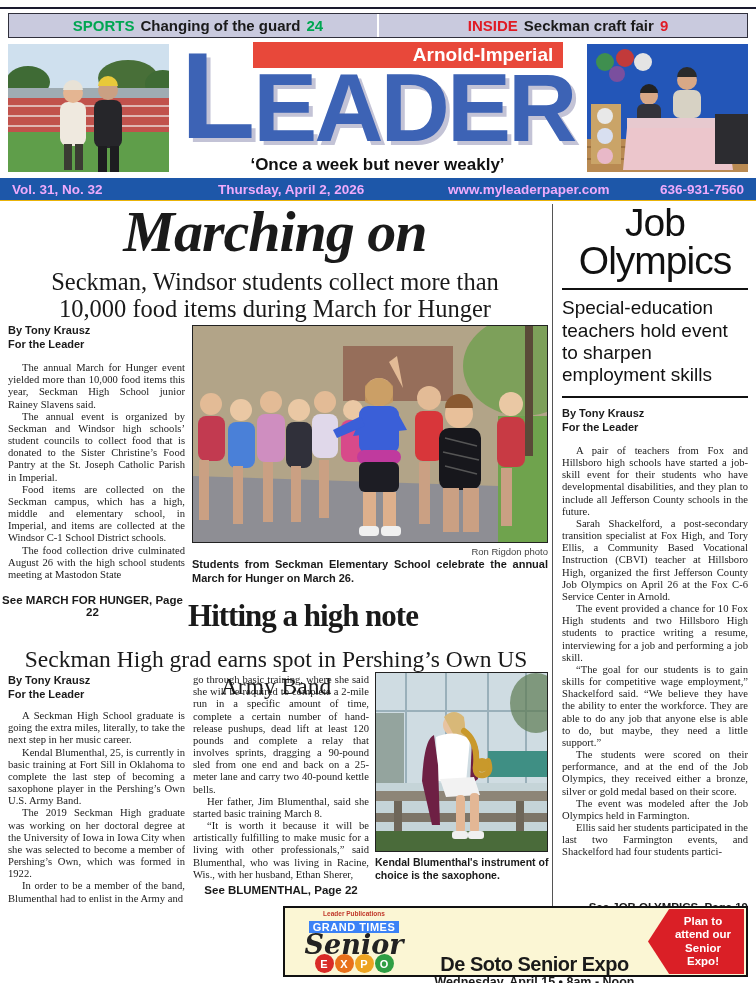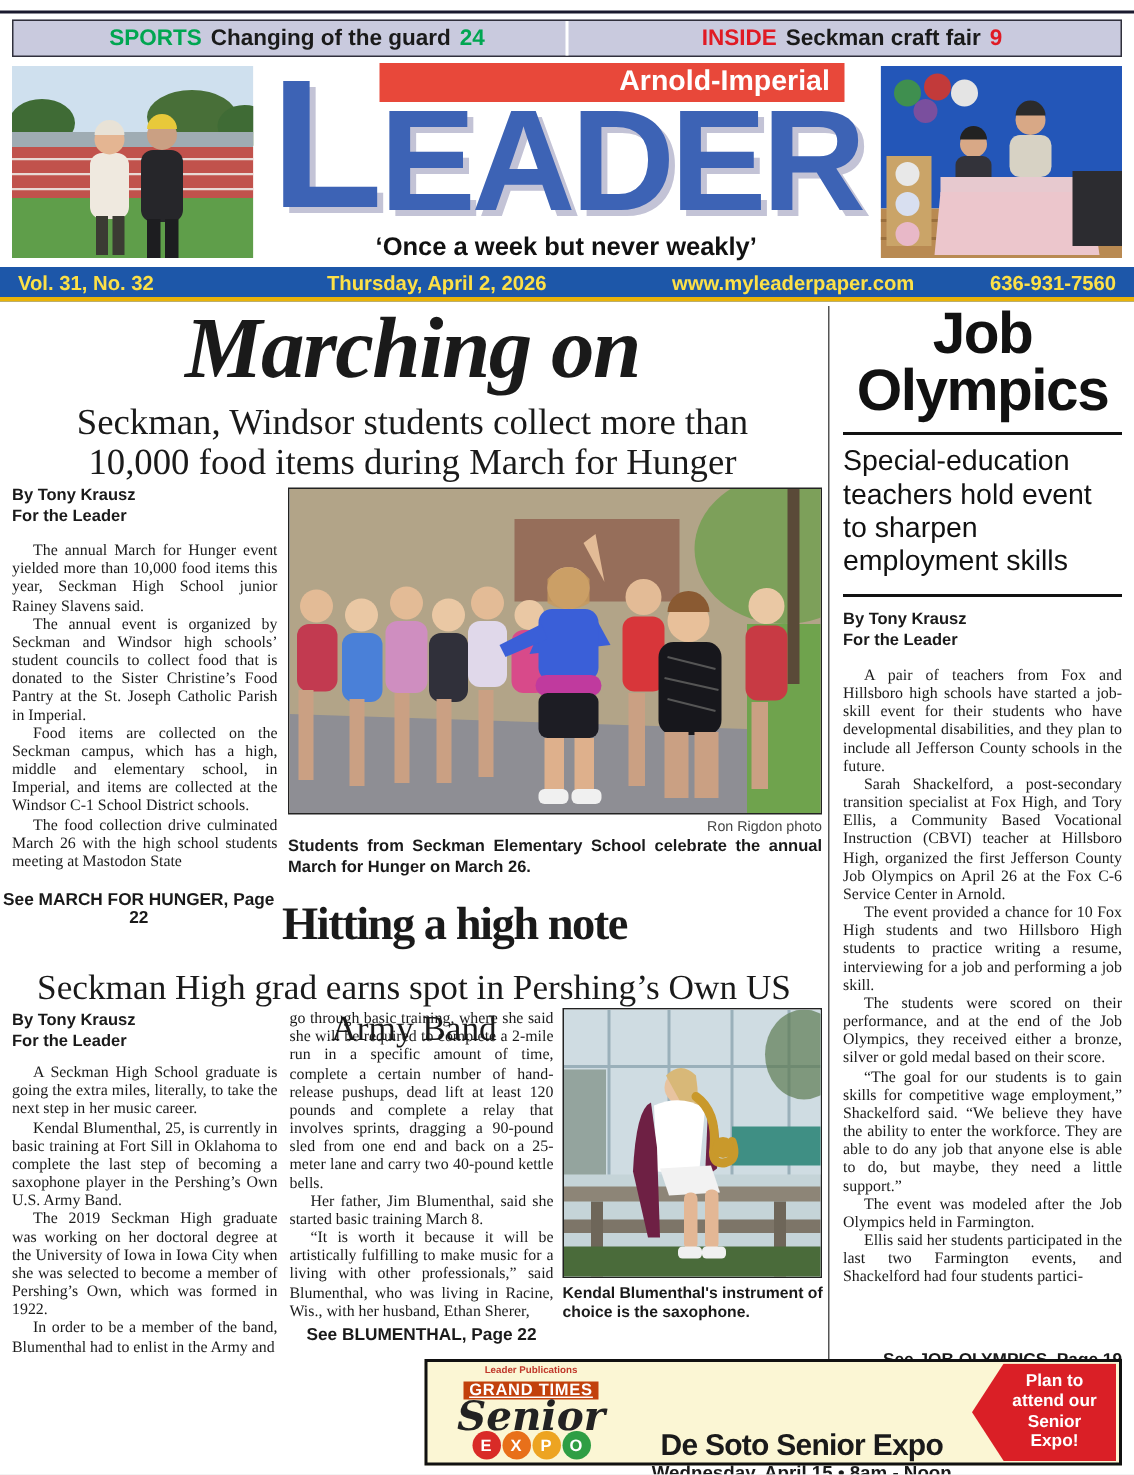--- a/index.html
+++ b/index.html
@@ -47,23 +47,23 @@
     text-shadow:4px 4px 0 #c3c3d6; letter-spacing:-3px; margin-top:-6px;
   }
   .tagline {
     text-align:center; font-family:"Liberation Sans", sans-serif; font-weight:bold;
     font-size:17px; color:#111; margin-top:2px;
   }
 
   
   .datebar {
     position:absolute; left:0; top:178px; width:756px; height:23px;
-    background:#1d57a9; color:#fde047; display:flex; align-items:center;
+    background:#1d57a9; color:#f0abfc; display:flex; align-items:center;
     font-family:"Liberation Sans", sans-serif; font-weight:bold; font-size:13.5px;
-    border-bottom:3px solid #eab308;
+    border-bottom:1px solid #eab308;
   }
   .datebar span { position:absolute; }
   .db-vol { left:12px; } .db-date { left:218px; } .db-site { left:448px; } .db-phone { right:12px; }
 
   
   .byline { font-family:"Liberation Sans", sans-serif; font-weight:bold; font-size:11px; line-height:1.25; }
   .bodycol p {
     font-size:10.6px; line-height:1.15; text-align:justify; text-indent:14px; margin:0;
   }
   .bodycol p.no-indent { text-indent:0; }
@@ -88,21 +88,21 @@
   }
   .lead-caption {
     position:absolute; left:192px; top:558px; width:356px;
     font-family:"Liberation Sans", sans-serif; font-weight:bold; font-size:11px; line-height:1.25; text-align:justify;
   }
 
   
   .vrule { position:absolute; left:552px; top:204px; width:1px; height:702px; background:#555; }
   .job-col { position:absolute; left:562px; top:204px; width:186px; }
   .job-headline {
-    text-align:center; font-family:"Liberation Sans", sans-serif; font-weight:bold;
+    text-align:center; font-family:"Liberation Sans", sans-serif; font-weight:normal;
     font-size:39px; line-height:0.98; letter-spacing:-1px; color:#111;
   }
   .job-rule { width:186px; height:2px; background:#111; margin:8px 0 7px 0; }
   .job-subhead { font-family:"Liberation Sans", sans-serif; font-size:19px; line-height:1.17; color:#111; }
   .job-byline { margin-top:9px; }
   .job-body { margin-top:10px; height:452px; overflow:hidden; }
   .job-jump { text-align:right; margin-top:4px; }
 
   
   .note-headline {
@@ -125,21 +125,21 @@
 
   
   .ad {
     position:absolute; left:283px; top:906px; width:465px; height:71px;
     background:#fbf6d4; border:2px solid #111; display:flex; align-items:stretch;
   }
   .ad-logo { width:138px; position:relative; padding-top:2px; text-align:center; }
   .ad-pub { font-family:"Liberation Sans", sans-serif; font-weight:bold; font-size:6.5px; color:#c0392b; }
   .ad-grand {
     font-family:"Liberation Sans", sans-serif; font-weight:bold; font-size:11px; color:#fff;
-    background:#c2410c; display:inline-block; padding:0 4px; letter-spacing:0.5px;text-decoration:underline;
+    background:#3b82f6; display:inline-block; padding:0 4px; letter-spacing:0.5px;
   }
   .ad-script {
     font-family:"DejaVu Serif", serif; font-style:italic; font-weight:bold;
     font-size:27px; line-height:0.9; color:#222; margin-top:-2px;
   }
   .expo-row { display:flex; justify-content:center; gap:1px; margin-top:-3px; }
   .expo-row span {
     width:19px; height:19px; border-radius:50%; color:#fff; display:flex; align-items:center; justify-content:center;
     font-family:"Liberation Sans", sans-serif; font-weight:bold; font-size:11px;
   }
@@ -265,21 +265,21 @@
 
   <div class="lead-byline byline">
     <div>By Tony Krausz</div>
     <div>For the Leader</div>
   </div>
 
   <div class="lead-col bodycol">
       <p>The annual March for Hunger event yielded more than 10,000 food items this year, Seckman High School junior Rainey Slavens said.</p>
       <p>The annual event is organized by Seckman and Windsor high schools’ student councils to collect food that is donated to the Sister Christine’s Food Pantry at the St. Joseph Catholic Parish in Imperial.</p>
       <p>Food items are collected on the Seckman campus, which has a high, middle and elementary school, in Imperial, and items are collected at the Windsor C-1 School District schools.</p>
-      <p>The food collection drive culminated March 26 with the high school students meeting at Mastodon State</p>
+      <p>The food collection drive culminated August 26 with the high school students meeting at Mastodon State</p>
     </div>
 
   <div class="lead-jump jumpline">See MARCH FOR HUNGER, Page 22</div>
 
   <div class="lead-photo">
     <svg width="356" height="218" viewBox="0 0 356 218">
       <rect width="356" height="218" fill="#b2a488"></rect>
       <rect x="150" y="20" width="110" height="55" fill="#8a5747" opacity="0.7"></rect>
       <ellipse cx="330" cy="40" rx="60" ry="50" fill="#7da05a"></ellipse>
       <rect x="305" y="90" width="51" height="128" fill="#6fa34d"></rect>
@@ -350,22 +350,22 @@
     <div class="job-subhead">Special-education teachers hold event to sharpen employment skills</div>
     <div class="job-rule" style="margin-top:10px;"></div>
     <div class="job-byline byline">
       <div>By Tony Krausz</div>
       <div>For the Leader</div>
     </div>
     <div class="job-body bodycol">
         <p>A pair of teachers from Fox and Hillsboro high schools have started a job-skill event for their students who have developmental disabilities, and they plan to include all Jefferson County schools in the future.</p>
         <p>Sarah Shackelford, a post-secondary transition specialist at Fox High, and Tory Ellis, a Community Based Vocational Instruction (CBVI) teacher at Hillsboro High, organized the first Jefferson County Job Olympics on April 26 at the Fox C-6 Service Center in Arnold.</p>
         <p>The event provided a chance for 10 Fox High students and two Hillsboro High students to practice writing a resume, interviewing for a job and performing a job skill.</p>
+        <p>“The goal for our students is to gain skills for competitive wage employment,” Shackelford said. “We believe they have the ability to enter the workforce. They are able to do any job that anyone else is able to do, but maybe, they need a little support.”</p>
         <p>The students were scored on their performance, and at the end of the Job Olympics, they received either a bronze, silver or gold medal based on their score.</p>
-        <p>“The goal for our students is to gain skills for competitive wage employment,” Shackelford said. “We believe they have the ability to enter the workforce. They are able to do any job that anyone else is able to do, but maybe, they need a little support.”</p>
         <p>The event was modeled after the Job Olympics held in Farmington.</p>
         <p>Ellis said her students participated in the last two Farmington events, and Shackelford had four students partici-</p>
       </div>
     <div class="job-jump jumpline">See JOB OLYMPICS, Page 19</div>
   </div>
 
   <div class="note-headline">Hitting a high note</div>
   <div class="note-subhead">Seckman High grad earns spot in Pershing’s Own US Army Band</div>
 
   <div class="note-byline byline">

